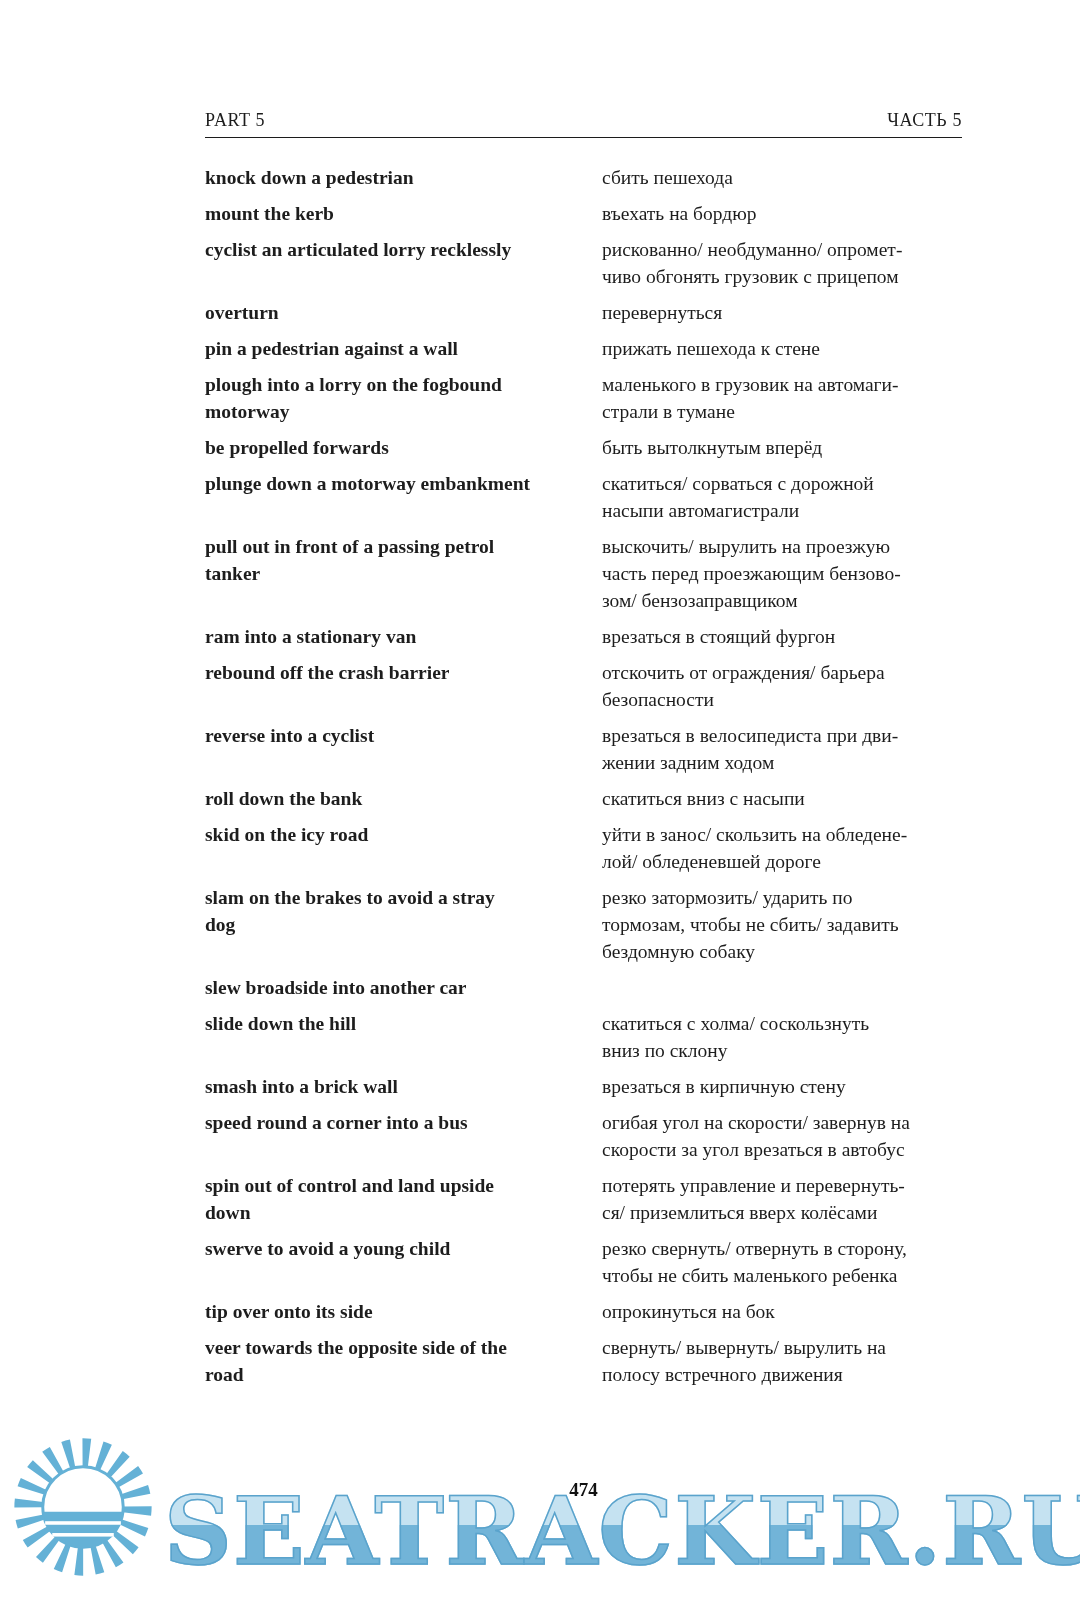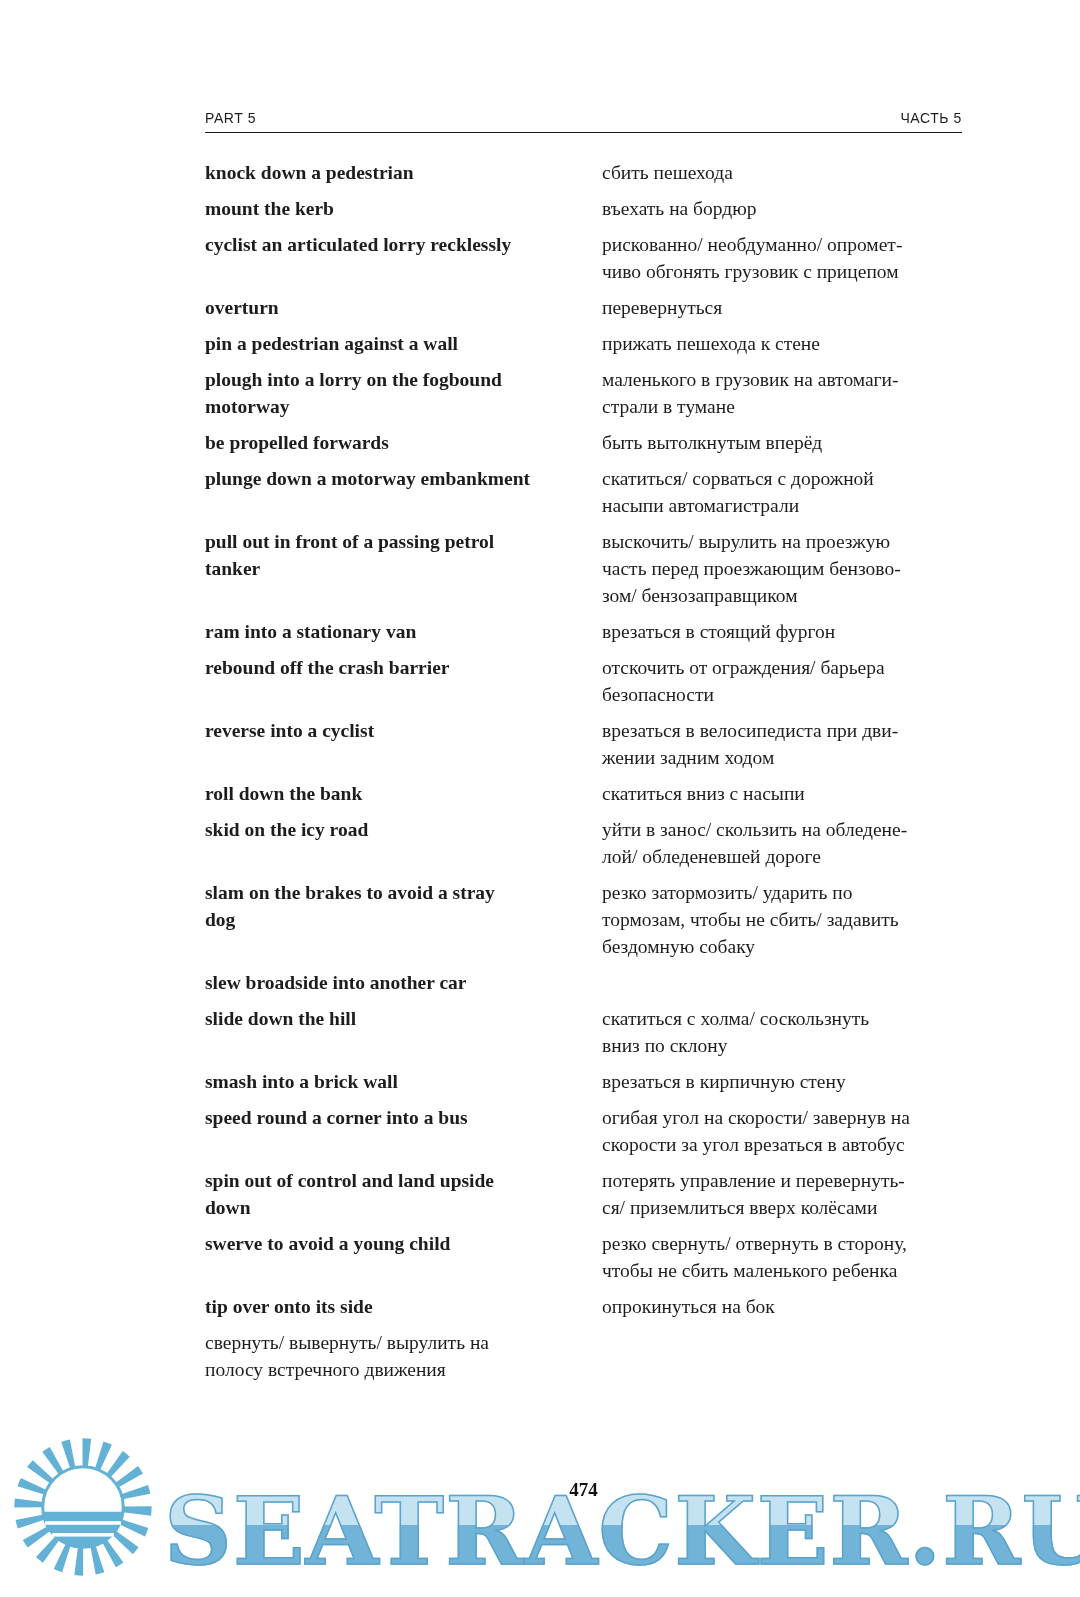--- a/index.html
+++ b/index.html
@@ -14,22 +14,22 @@
   .content {
     position: absolute;
     left: 205px;
     width: 757px;
     top: 110px;
   }
   .page-header {
     display: flex;
     justify-content: space-between;
     align-items: flex-end;
-    font-family: Liberation Sans, sans-serif;
-    font-size: 14px;
+    font-family: Liberation Serif, serif;
+    font-size: 18px;
     letter-spacing: 0.6px;
     color: #1c1c1c;
     padding-bottom: 6px;
     border-bottom: 1.6px solid #1c1c1c;
   }
   .entries { margin-top: 26px; }
   .entry { display: flex; margin-bottom: 9px; }
   .entry .en {
     width: 397px;
     padding-right: 12px;
@@ -219,20 +219,22 @@
     <div class="ru">резко свернуть/ отвернуть в сторону,
 чтобы не сбить маленького ребенка</div>
   </div>
 
   <div class="entry">
     <div class="en">tip over onto its side</div>
     <div class="ru">опрокинуться на бок</div>
   </div>
 
   <div class="entry">
+    <div class="en">veer towards the opposite side of the
+road</div>
     <div class="ru">свернуть/ вывернуть/ вырулить на
 полосу встречного движения</div>
   </div>
 </main>
 </div>
 
 <div class="page-number">474</div>
 
 <div class="watermark">
   <svg class="sun-logo" width="150" height="142" viewBox="0 0 120 120" aria-hidden="true">

